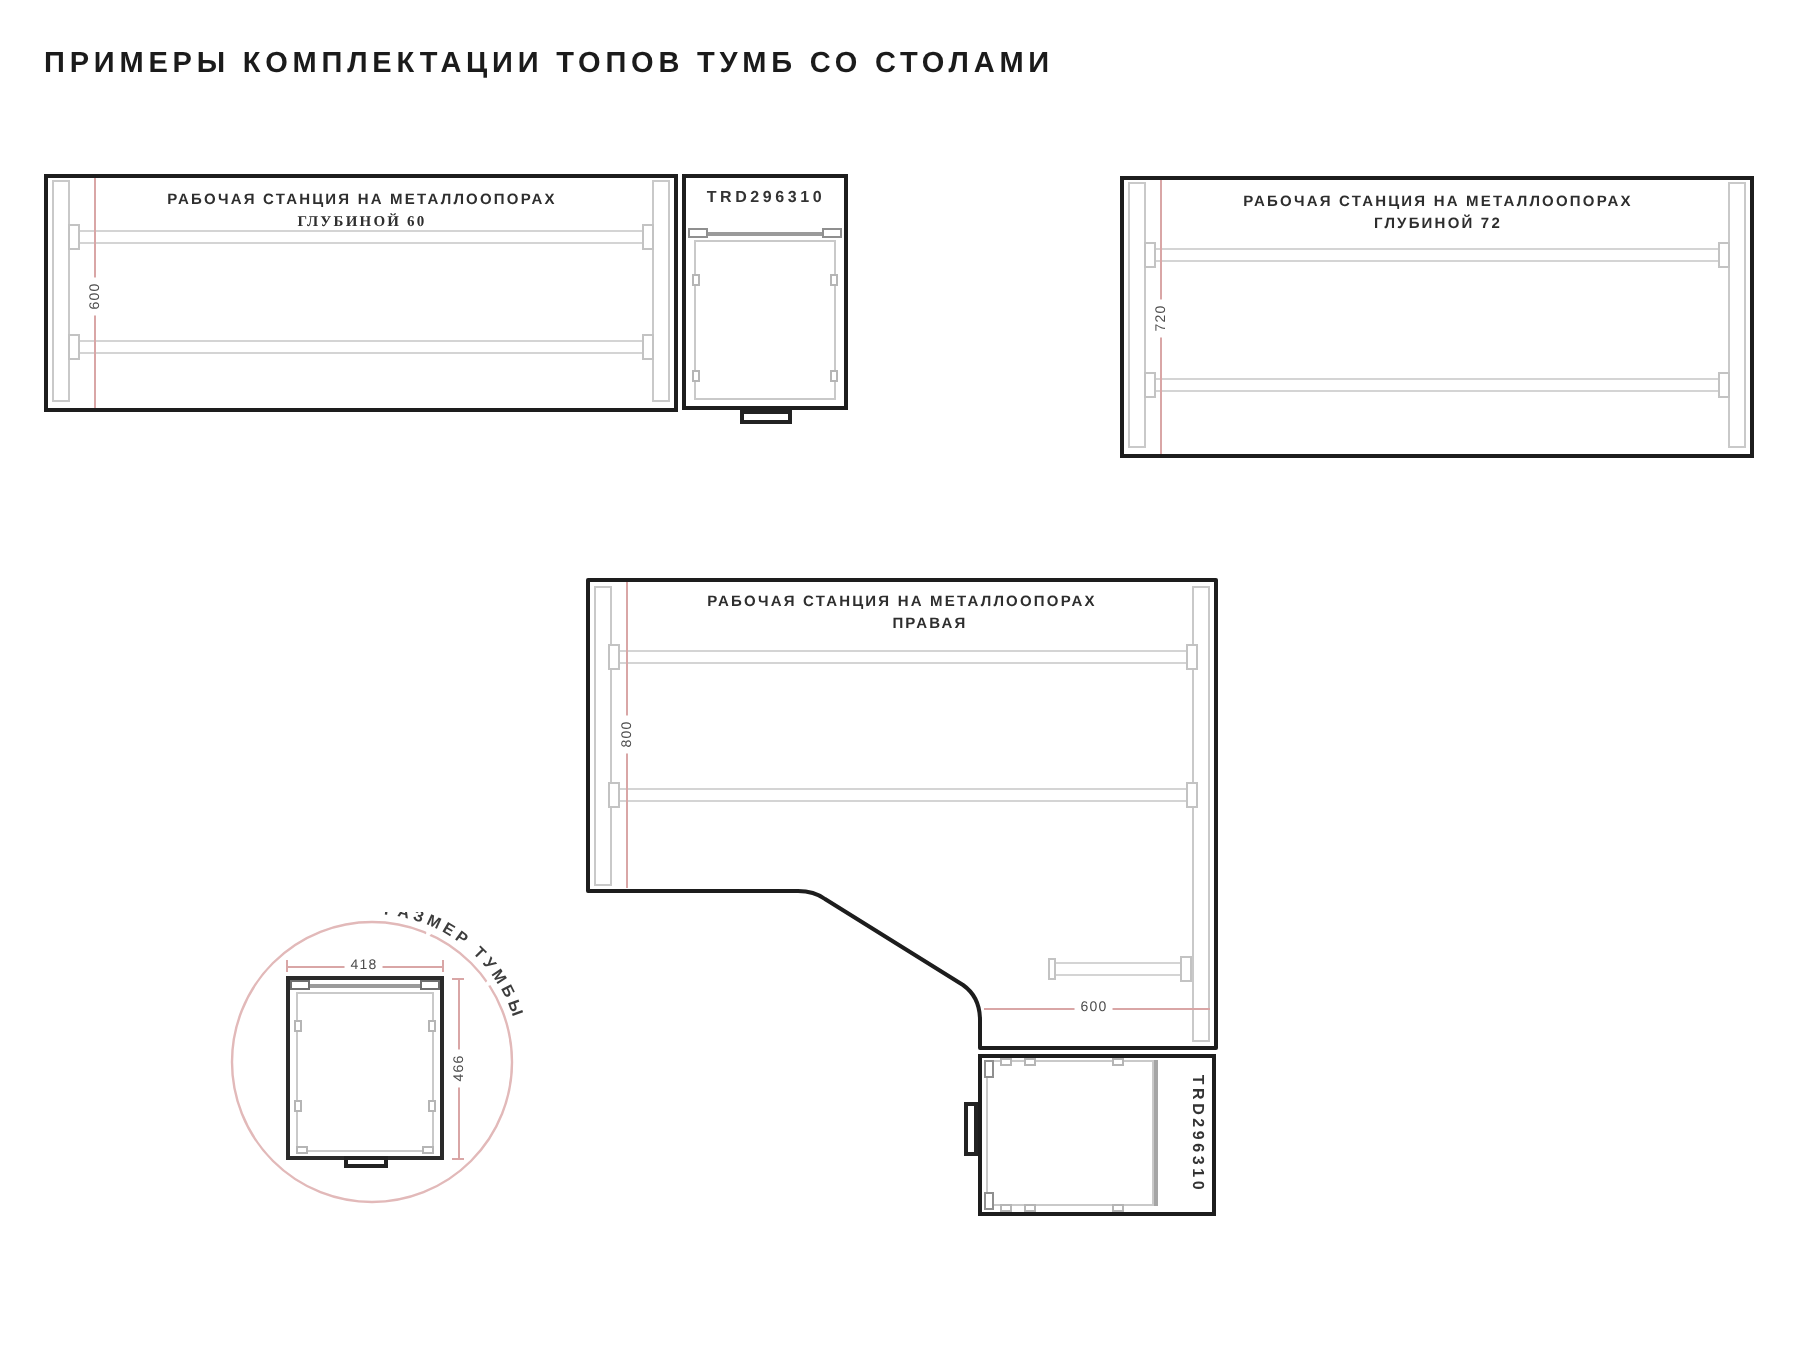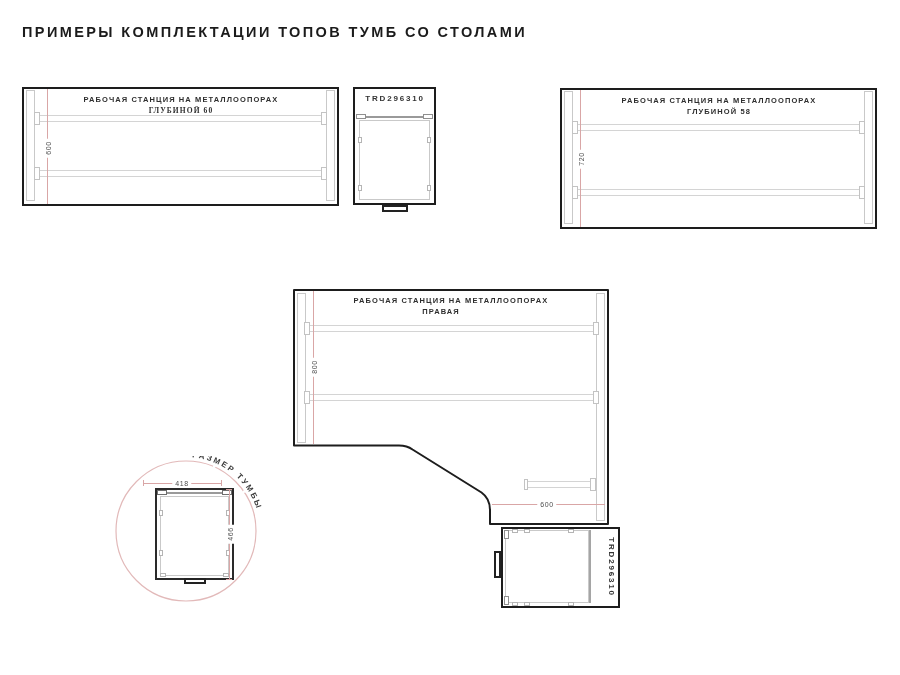--- a/index.html
+++ b/index.html
@@ -17,21 +17,21 @@
   .dimv{position:absolute;width:1px;background:#d9a6a6;}
   .dimh{position:absolute;height:1px;background:#d9a6a6;}
   .tickv{position:absolute;width:1px;height:6px;background:#d9a6a6;}
   .tickh{position:absolute;width:6px;height:1px;background:#d9a6a6;}
   .dimlabel{position:absolute;font-size:7px;letter-spacing:0.6px;color:#4d4d4d;background:#fff;
             padding:1px 3px;transform:translate(-50%,-50%);white-space:nowrap;line-height:7px;}
   .dimlabel.vert{transform:translate(-50%,-50%) rotate(-90deg);}
   .desk-title{position:absolute;font-size:7.5px;font-weight:700;letter-spacing:1.1px;color:#2e2e2e;
               text-align:center;white-space:nowrap;line-height:8px;transform:translateX(-50%);}
   
-  .cab{position:absolute;border:2px solid #1d1d1d;background:#fff;margin-left:12px;}
+  .cab{position:absolute;border:2px solid #1d1d1d;background:#fff;}
   .code{position:absolute;font-size:8px;font-weight:600;letter-spacing:1.8px;color:#333;
         white-space:nowrap;line-height:9px;transform:translateX(-50%);}
   .code.vert{transform:translate(-50%,-50%) rotate(90deg);}
   .cab-inner{position:absolute;border:1px solid #c9c9c9;background:#fff;box-sizing:border-box;}
   .backline-h{position:absolute;height:2px;background:#9a9a9a;}
   .backline-v{position:absolute;width:2px;background:#a5a5a5;}
   .corner{position:absolute;width:10px;height:5px;border:1px solid #8f8f8f;background:#fff;box-sizing:border-box;}
   .corner.v{width:5px;height:9px;}
   .tab{position:absolute;width:4px;height:6px;border:1px solid #b5b5b5;background:#fff;box-sizing:border-box;}
   .tab.h{width:6px;height:4px;}
@@ -80,21 +80,21 @@
     <div class="strip" style="right:2px;top:1px;height:133px;"></div>
     <div class="rail" style="left:12px;top:34px;width:289px;"></div>
     <div class="rail" style="left:12px;top:99px;width:289px;"></div>
     <div class="bracket" style="left:10px;top:31px;"></div>
     <div class="bracket" style="right:10px;top:31px;"></div>
     <div class="bracket" style="left:10px;top:96px;"></div>
     <div class="bracket" style="right:10px;top:96px;"></div>
     <div class="dimv" style="left:18px;top:0;height:137px;"></div>
     <div class="dimlabel vert" style="left:19px;top:69px;">720</div>
     <div class="desk-title" style="left:157px;top:7px;">РАБОЧАЯ СТАНЦИЯ НА МЕТАЛЛООПОРАХ</div>
-    <div class="desk-title" style="left:157px;top:18px;">ГЛУБИНОЙ 58</div>
+    <div class="desk-title" style="left:157px;top:18px;">ГЛУБИНОЙ 72</div>
   </div>
 
   <div class="abs" style="left:293px;top:289px;width:317px;height:240px;">
     <svg width="317" height="240" viewBox="0 0 317 240">
       <path d="M 1 1 H 315 V 235 H 197 L 197 221 Q 197 209.5 188.5 203.5 L 119.5 160.5 Q 114 156.5 106 156.5 L 1 156.5 Z" fill="#ffffff" stroke="#1d1d1d" stroke-width="2" stroke-linejoin="round"></path>
     </svg>
     <div class="strip" style="left:4px;top:4px;height:150px;"></div>
     <div class="strip" style="left:303px;top:4px;height:228px;"></div>
     <div class="rail" style="left:13px;top:36px;width:290px;"></div>
     <div class="rail" style="left:13px;top:105px;width:290px;"></div>
@@ -103,21 +103,21 @@
     <div class="bracket" style="left:11px;top:102px;"></div>
     <div class="bracket" style="left:300px;top:102px;"></div>
     <div class="rail" style="left:234px;top:192px;width:64px;"></div>
     <div class="cap" style="left:231px;top:190px;"></div>
     <div class="bracket" style="left:297px;top:189px;"></div>
     <div class="dimv" style="left:20px;top:2px;height:153px;"></div>
     <div class="dimlabel vert" style="left:21px;top:78px;">800</div>
     <div class="dimh" style="left:199px;top:215px;width:113px;"></div>
     <div class="dimlabel" style="left:254px;top:215px;">600</div>
     <div class="desk-title" style="left:158px;top:8px;">РАБОЧАЯ СТАНЦИЯ НА МЕТАЛЛООПОРАХ</div>
-    <div class="desk-title" style="left:148px;top:19px;">ПРАВАЯ</div>
+    <div class="desk-title" style="left:172px;top:19px;">ПРАВАЯ</div>
   </div>
 
   <div class="cab" style="left:489px;top:527px;width:115px;height:77px;">
     <div class="cab-inner" style="left:2px;top:1px;width:84px;height:73px;"></div>
     <div class="backline-v" style="left:86px;top:1px;height:73px;"></div>
     <div class="corner v" style="left:1px;top:1px;"></div>
     <div class="corner v" style="left:1px;bottom:1px;"></div>
     <div class="tab h" style="left:9px;top:0px;"></div>
     <div class="tab h" style="left:21px;top:0px;"></div>
     <div class="tab h" style="left:65px;top:0px;"></div>

